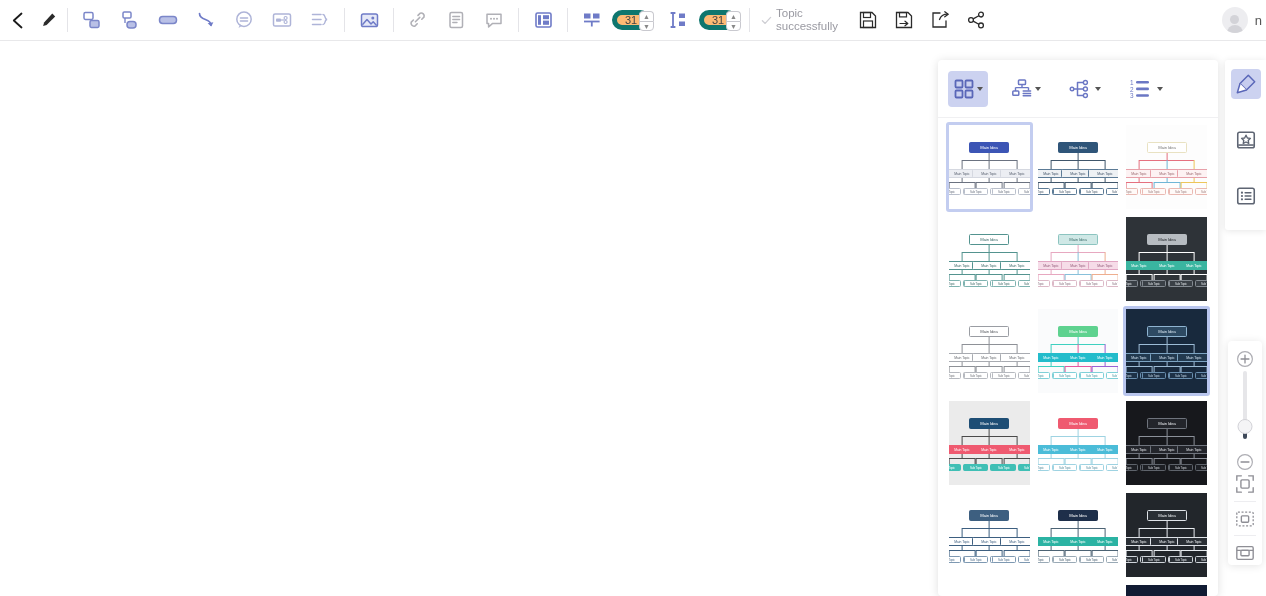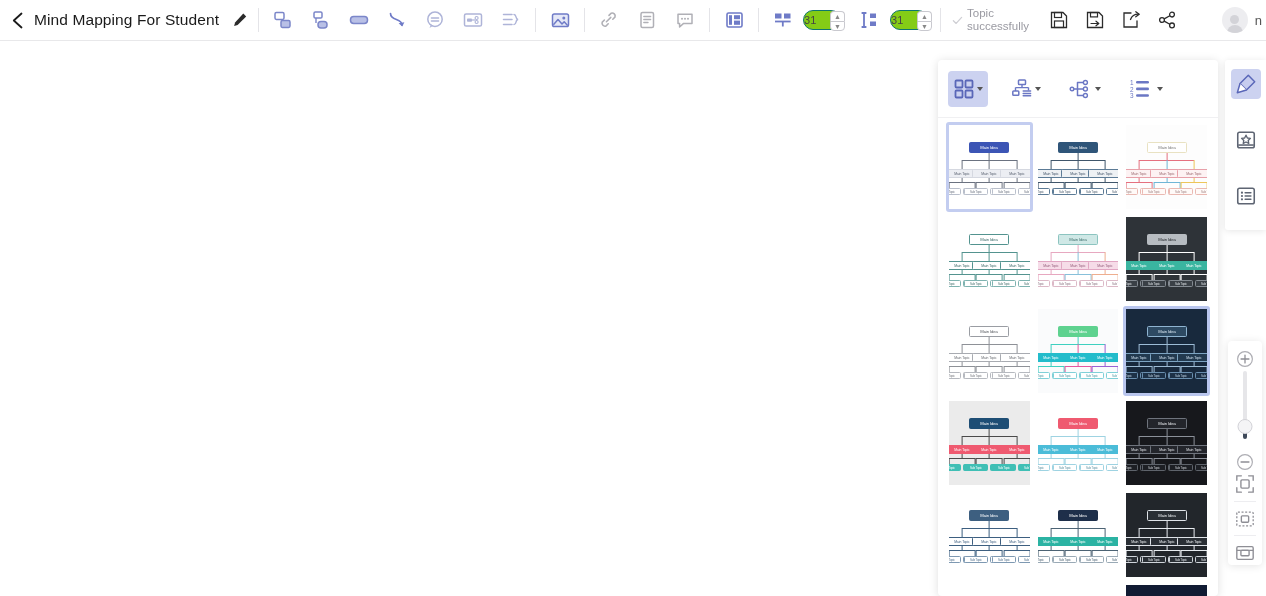--- a/index.html
+++ b/index.html
@@ -42,23 +42,23 @@
     display: flex; align-items: center; justify-content: center;
     cursor: pointer; border-radius: 4px; flex: none;
   }
   .tbtn.wide { width: 36px; }
   .spinner {
     display: flex; align-items: center;
     position: relative; margin-left: 1px; flex: none;
   }
   .spin-box {
     width: 38px; height: 20px;
-    border: 1px solid #0f766e; border-radius: 10px;
-    background: #84cc16; font-size: 11px; color: #444;
-    display: flex; align-items: center; padding-left: 0;
+    border: 5px solid #0f766e; border-radius: 10px;
+    background: #fdba74; font-size: 11px; color: #444;
+    display: flex; align-items: center; padding-left: 8px;
     overflow: hidden;
   }
   .spin-arrows {
     position: absolute; right: -4px; top: 1px;
     display: flex; flex-direction: column; gap: 0px;
   }
   .spin-arrows div {
     width: 15px; height: 10px;
     border: 1px solid #c9c9cf; background: #fff;
     display: flex; align-items: center; justify-content: center;
@@ -193,21 +193,20 @@
 <div id="app">
 
   <div class="header">
 
     <div class="hdr-back">
       <svg width="13" height="17" viewBox="0 0 13 17">
         <path d="M10.5 1.5 L2.8 8.5 L10.5 15.5" fill="none" stroke="#1a1a1a" stroke-width="1.8" stroke-linecap="round" stroke-linejoin="round"></path>
       </svg>
     </div>
 
-    <div class="doc-title">Mind Mapping For Student</div>
 
     <div class="edit-pencil">
       <svg width="16" height="16" viewBox="0 0 16 16">
         <path d="M11.3 1.6 L14.2 4.5 L5.6 13.1 L2.1 14.1 L3.1 10.6 Z" fill="#2b2b2b"></path>
       </svg>
     </div>
 
     <div class="vsep"></div>
 
     <div class="tbtn">

